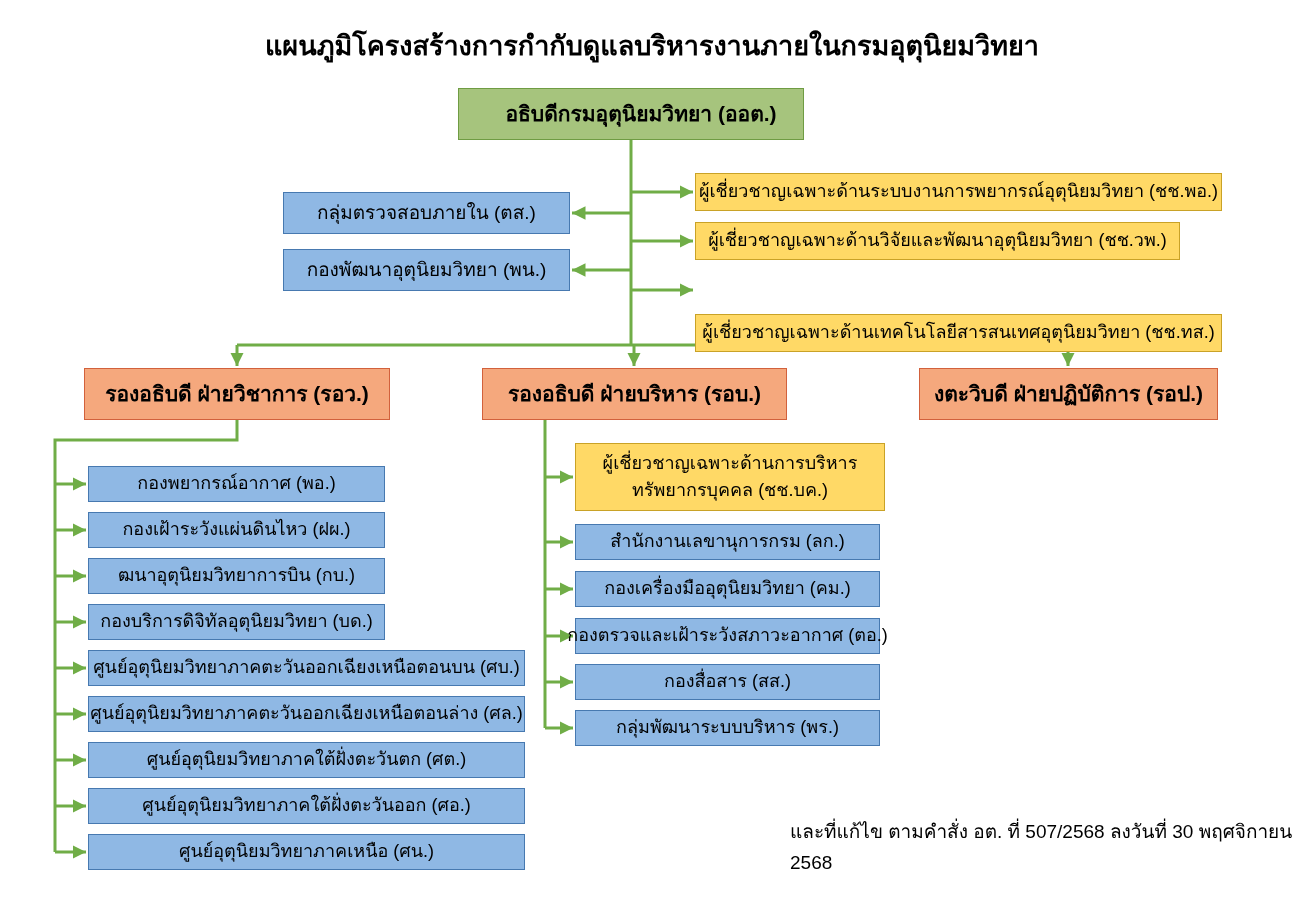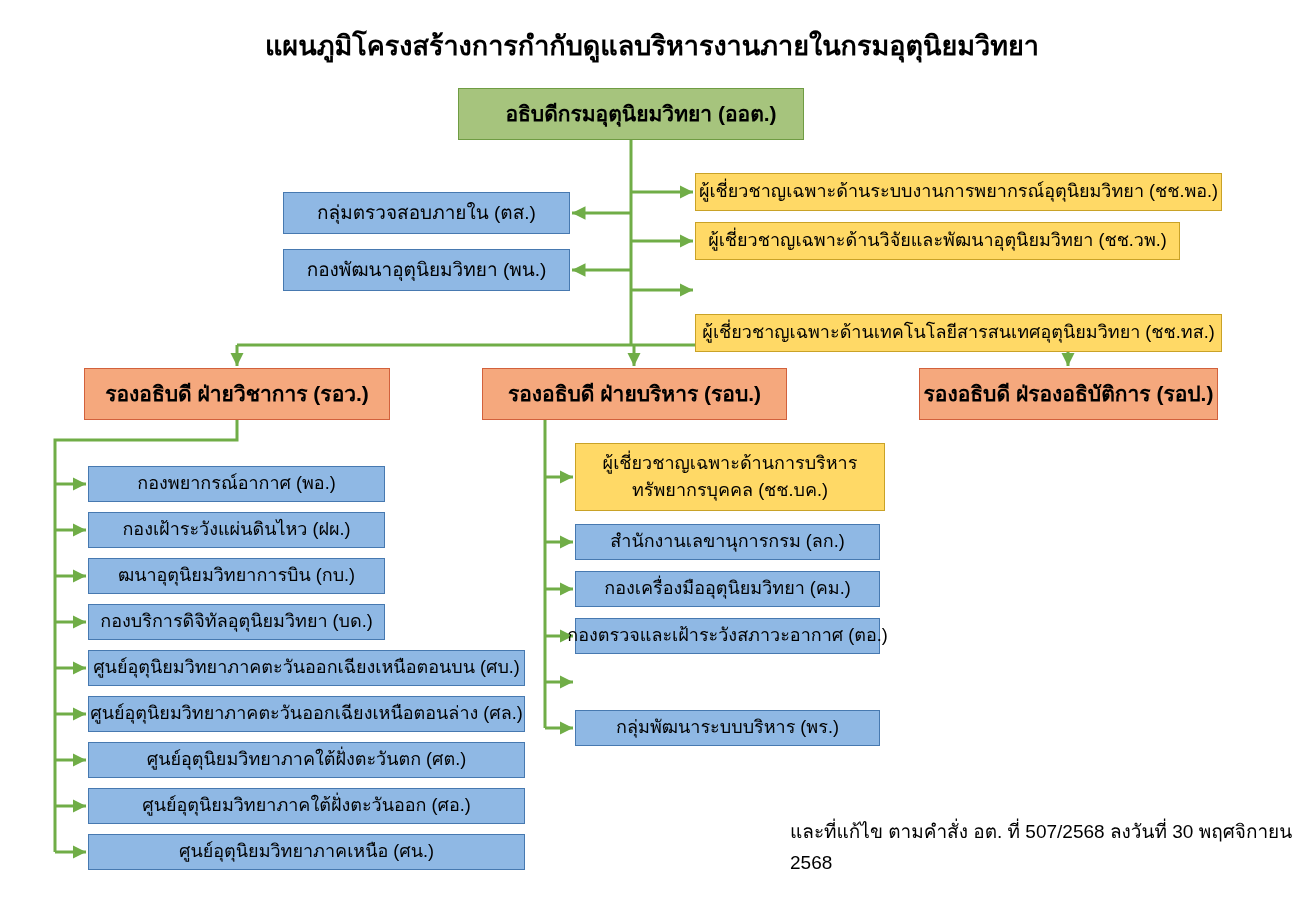--- a/index.html
+++ b/index.html
@@ -73,38 +73,39 @@
 
   <div class="box blue s19" style="left:283px;top:249px;width:287px;height:42px;">กองพัฒนาอุตุนิยมวิทยา (พน.)</div>
   <div class="box blue s19" style="left:283px;top:192px;width:287px;height:42px;">กลุ่มตรวจสอบภายใน (ตส.)</div>
 
   <div class="box yellow s18" style="left:695px;top:173px;width:527px;height:38px;">ผู้เชี่ยวชาญเฉพาะด้านระบบงานการพยากรณ์อุตุนิยมวิทยา (ชช.พอ.)</div>
   <div class="box yellow s18" style="left:695px;top:222px;width:485px;height:38px;">ผู้เชี่ยวชาญเฉพาะด้านวิจัยและพัฒนาอุตุนิยมวิทยา (ชช.วพ.)</div>
   <div class="box yellow s18" style="left:695px;top:271px;width:527px;height:38px;margin-top:43px;">ผู้เชี่ยวชาญเฉพาะด้านเทคโนโลยีสารสนเทศอุตุนิยมวิทยา (ชช.ทส.)</div>
 
   <div class="box salmon lvl1" style="left:84px;top:368px;width:306px;height:52px;">รองอธิบดี ฝ่ายวิชาการ (รอว.)</div>
   <div class="box salmon lvl1" style="left:482px;top:368px;width:305px;height:52px;">รองอธิบดี ฝ่ายบริหาร (รอบ.)</div>
-  <div class="box salmon lvl1" style="left:919px;top:368px;width:299px;height:52px;">รองอธิบดี ฝ่รองอธิบัติการ (รอป.)</div>
+  <div class="box salmon lvl1" style="left:919px;top:368px;width:299px;height:52px;">งตะวิบดี ฝ่ายปฏิบัติการ (รอป.)</div>
 
   <div class="box blue s18" style="left:88px;top:466px;width:297px;height:36px;">กองพยากรณ์อากาศ (พอ.)</div>
   <div class="box blue s18" style="left:88px;top:512px;width:297px;height:36px;text-align:right;">กองเฝ้าระวังแผ่นดินไหว (ฝผ.)</div>
   <div class="box blue s18" style="left:88px;top:558px;width:297px;height:36px;">ฒนาอุตุนิยมวิทยาการบิน (กบ.)</div>
   <div class="box blue s18" style="left:88px;top:604px;width:297px;height:36px;">กองบริการดิจิทัลอุตุนิยมวิทยา (บด.)</div>
   <div class="box blue s18" style="left:88px;top:650px;width:437px;height:36px;">ศูนย์อุตุนิยมวิทยาภาคตะวันออกเฉียงเหนือตอนบน (ศบ.)</div>
   <div class="box blue s18" style="left:88px;top:696px;width:437px;height:36px;">ศูนย์อุตุนิยมวิทยาภาคตะวันออกเฉียงเหนือตอนล่าง (ศล.)</div>
   <div class="box blue s18" style="left:88px;top:742px;width:437px;height:36px;">ศูนย์อุตุนิยมวิทยาภาคใต้ฝั่งตะวันตก (ศต.)</div>
   <div class="box blue s18" style="left:88px;top:788px;width:437px;height:36px;">ศูนย์อุตุนิยมวิทยาภาคใต้ฝั่งตะวันออก (ศอ.)</div>
   <div class="box blue s18" style="left:88px;top:834px;width:437px;height:36px;">ศูนย์อุตุนิยมวิทยาภาคเหนือ (ศน.)</div>
 
   <div class="box yellow s18 two-line" style="left:575px;top:443px;width:310px;height:68px;">
     <span>ผู้เชี่ยวชาญเฉพาะด้านการบริหาร</span>
     <span>ทรัพยากรบุคคล (ชช.บค.)</span>
   </div>
   <div class="box blue s18" style="left:575px;top:524px;width:305px;height:36px;">สำนักงานเลขานุการกรม (ลก.)</div>
   <div class="box blue s18" style="left:575px;top:571px;width:305px;height:36px;">กองเครื่องมืออุตุนิยมวิทยา (คม.)</div>
   <div class="box blue s18" style="left:575px;top:618px;width:305px;height:36px;">กองตรวจและเฝ้าระวังสภาวะอากาศ (ตอ.)</div>
+  <div class="box blue s18" style="left:575px;top:664px;width:305px;height:36px;">กองสื่อสาร (สส.)</div>
   <div class="box blue s18" style="left:575px;top:710px;width:305px;height:36px;">กลุ่มพัฒนาระบบบริหาร (พร.)</div>
 
   <div class="footnote">
     <div>และที่แก้ไข ตามคำสั่ง อต. ที่ 507/2568 ลงวันที่ 30 พฤศจิกายน 2568</div>
   </div>
 
 </div>
 
 </body></html>

